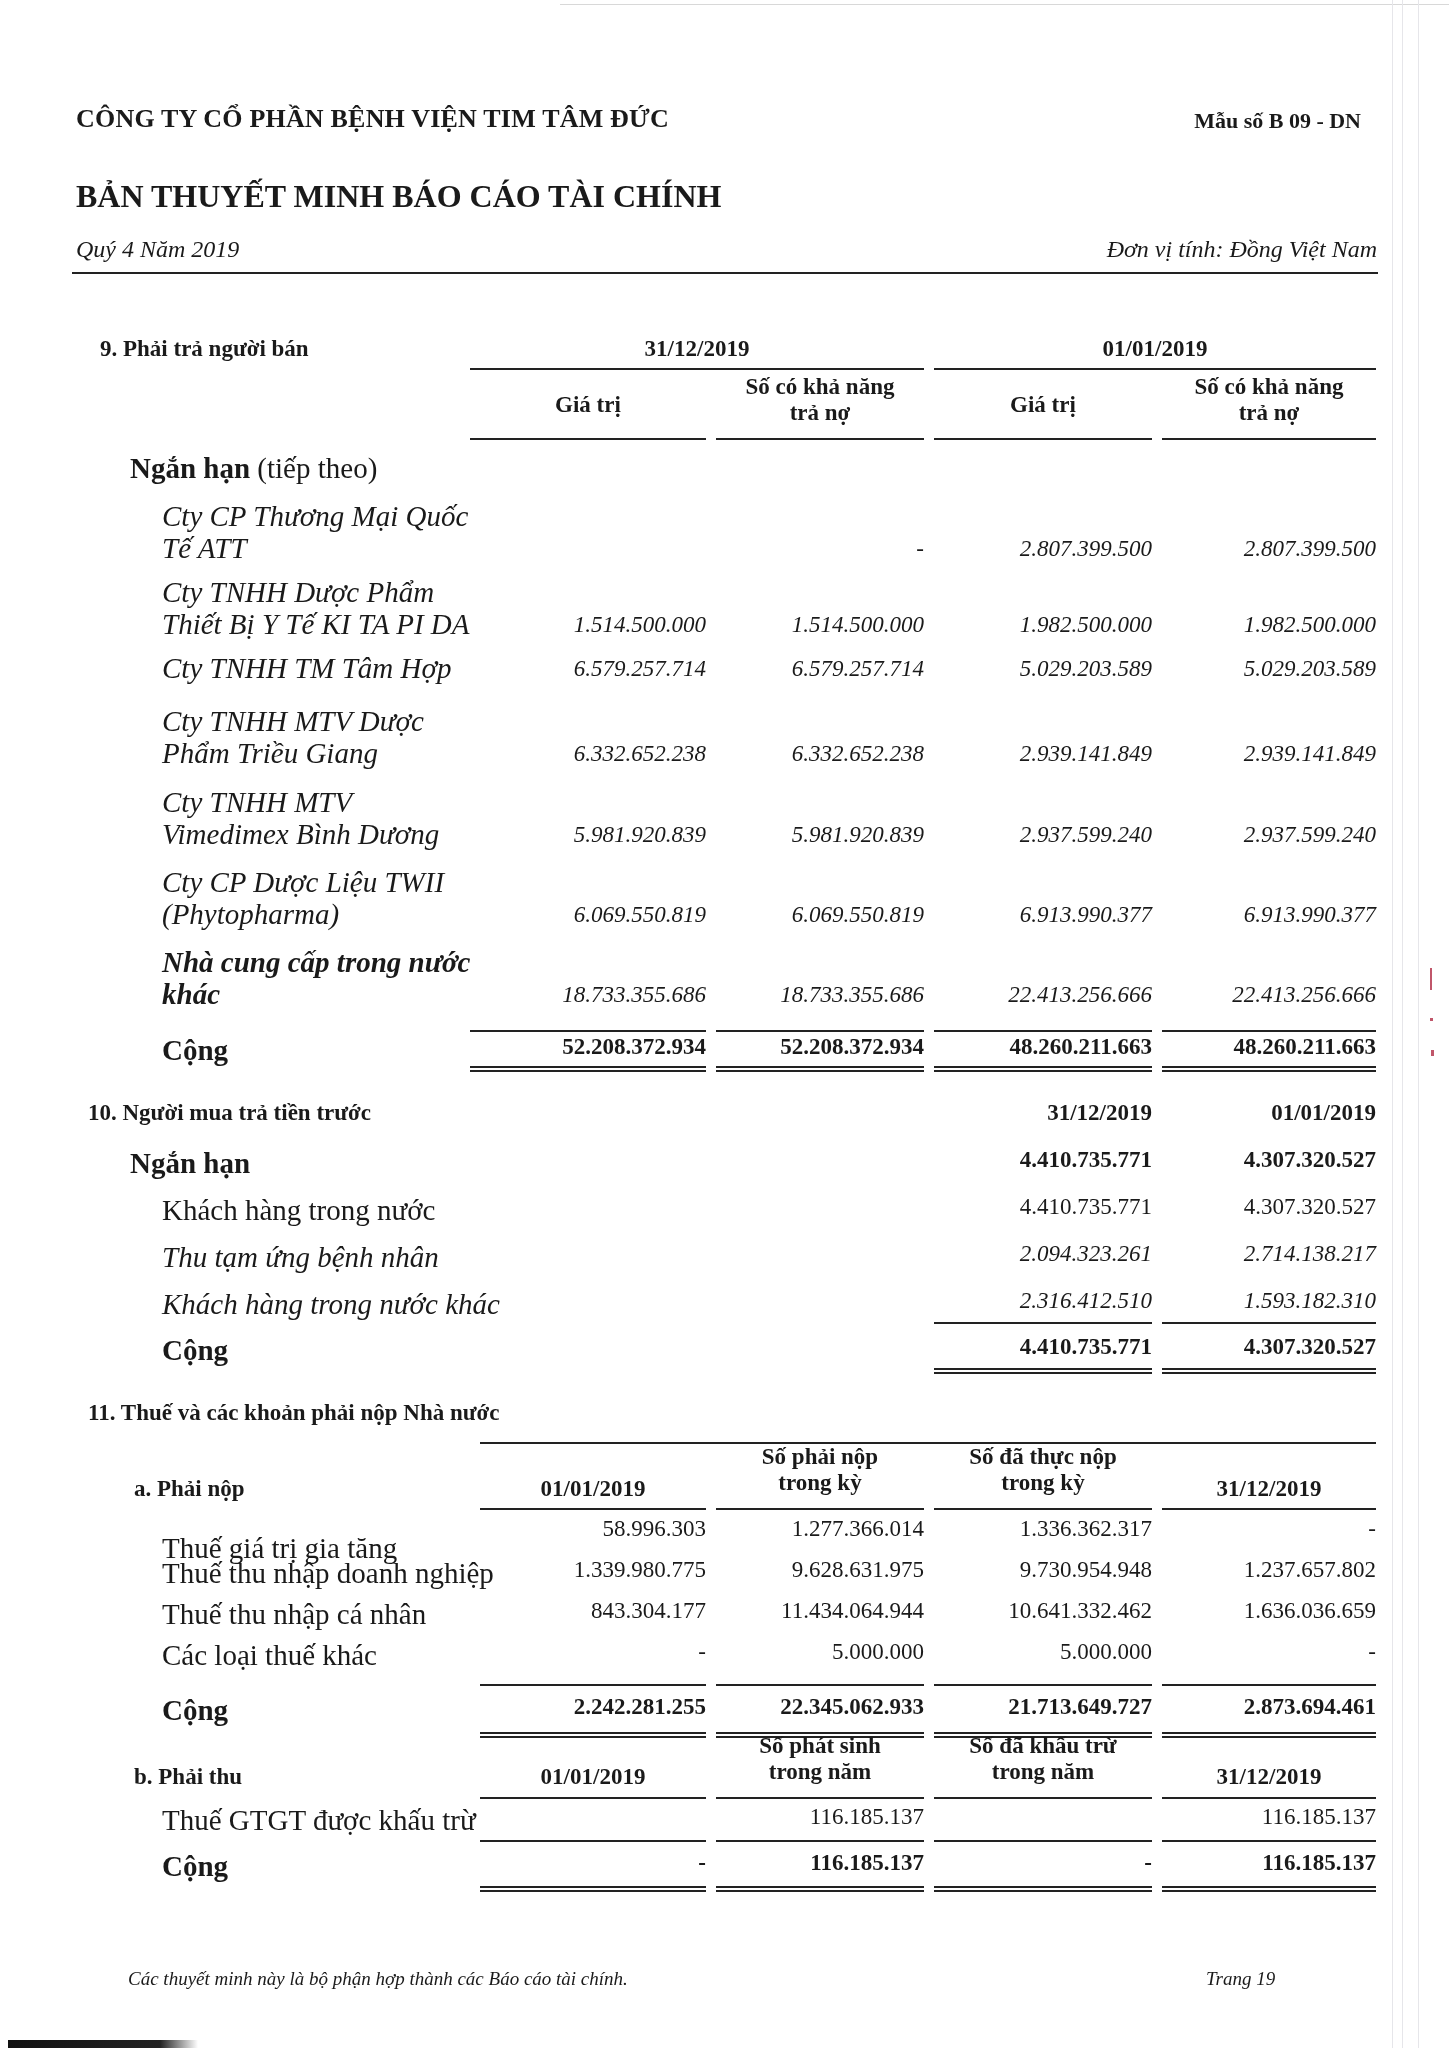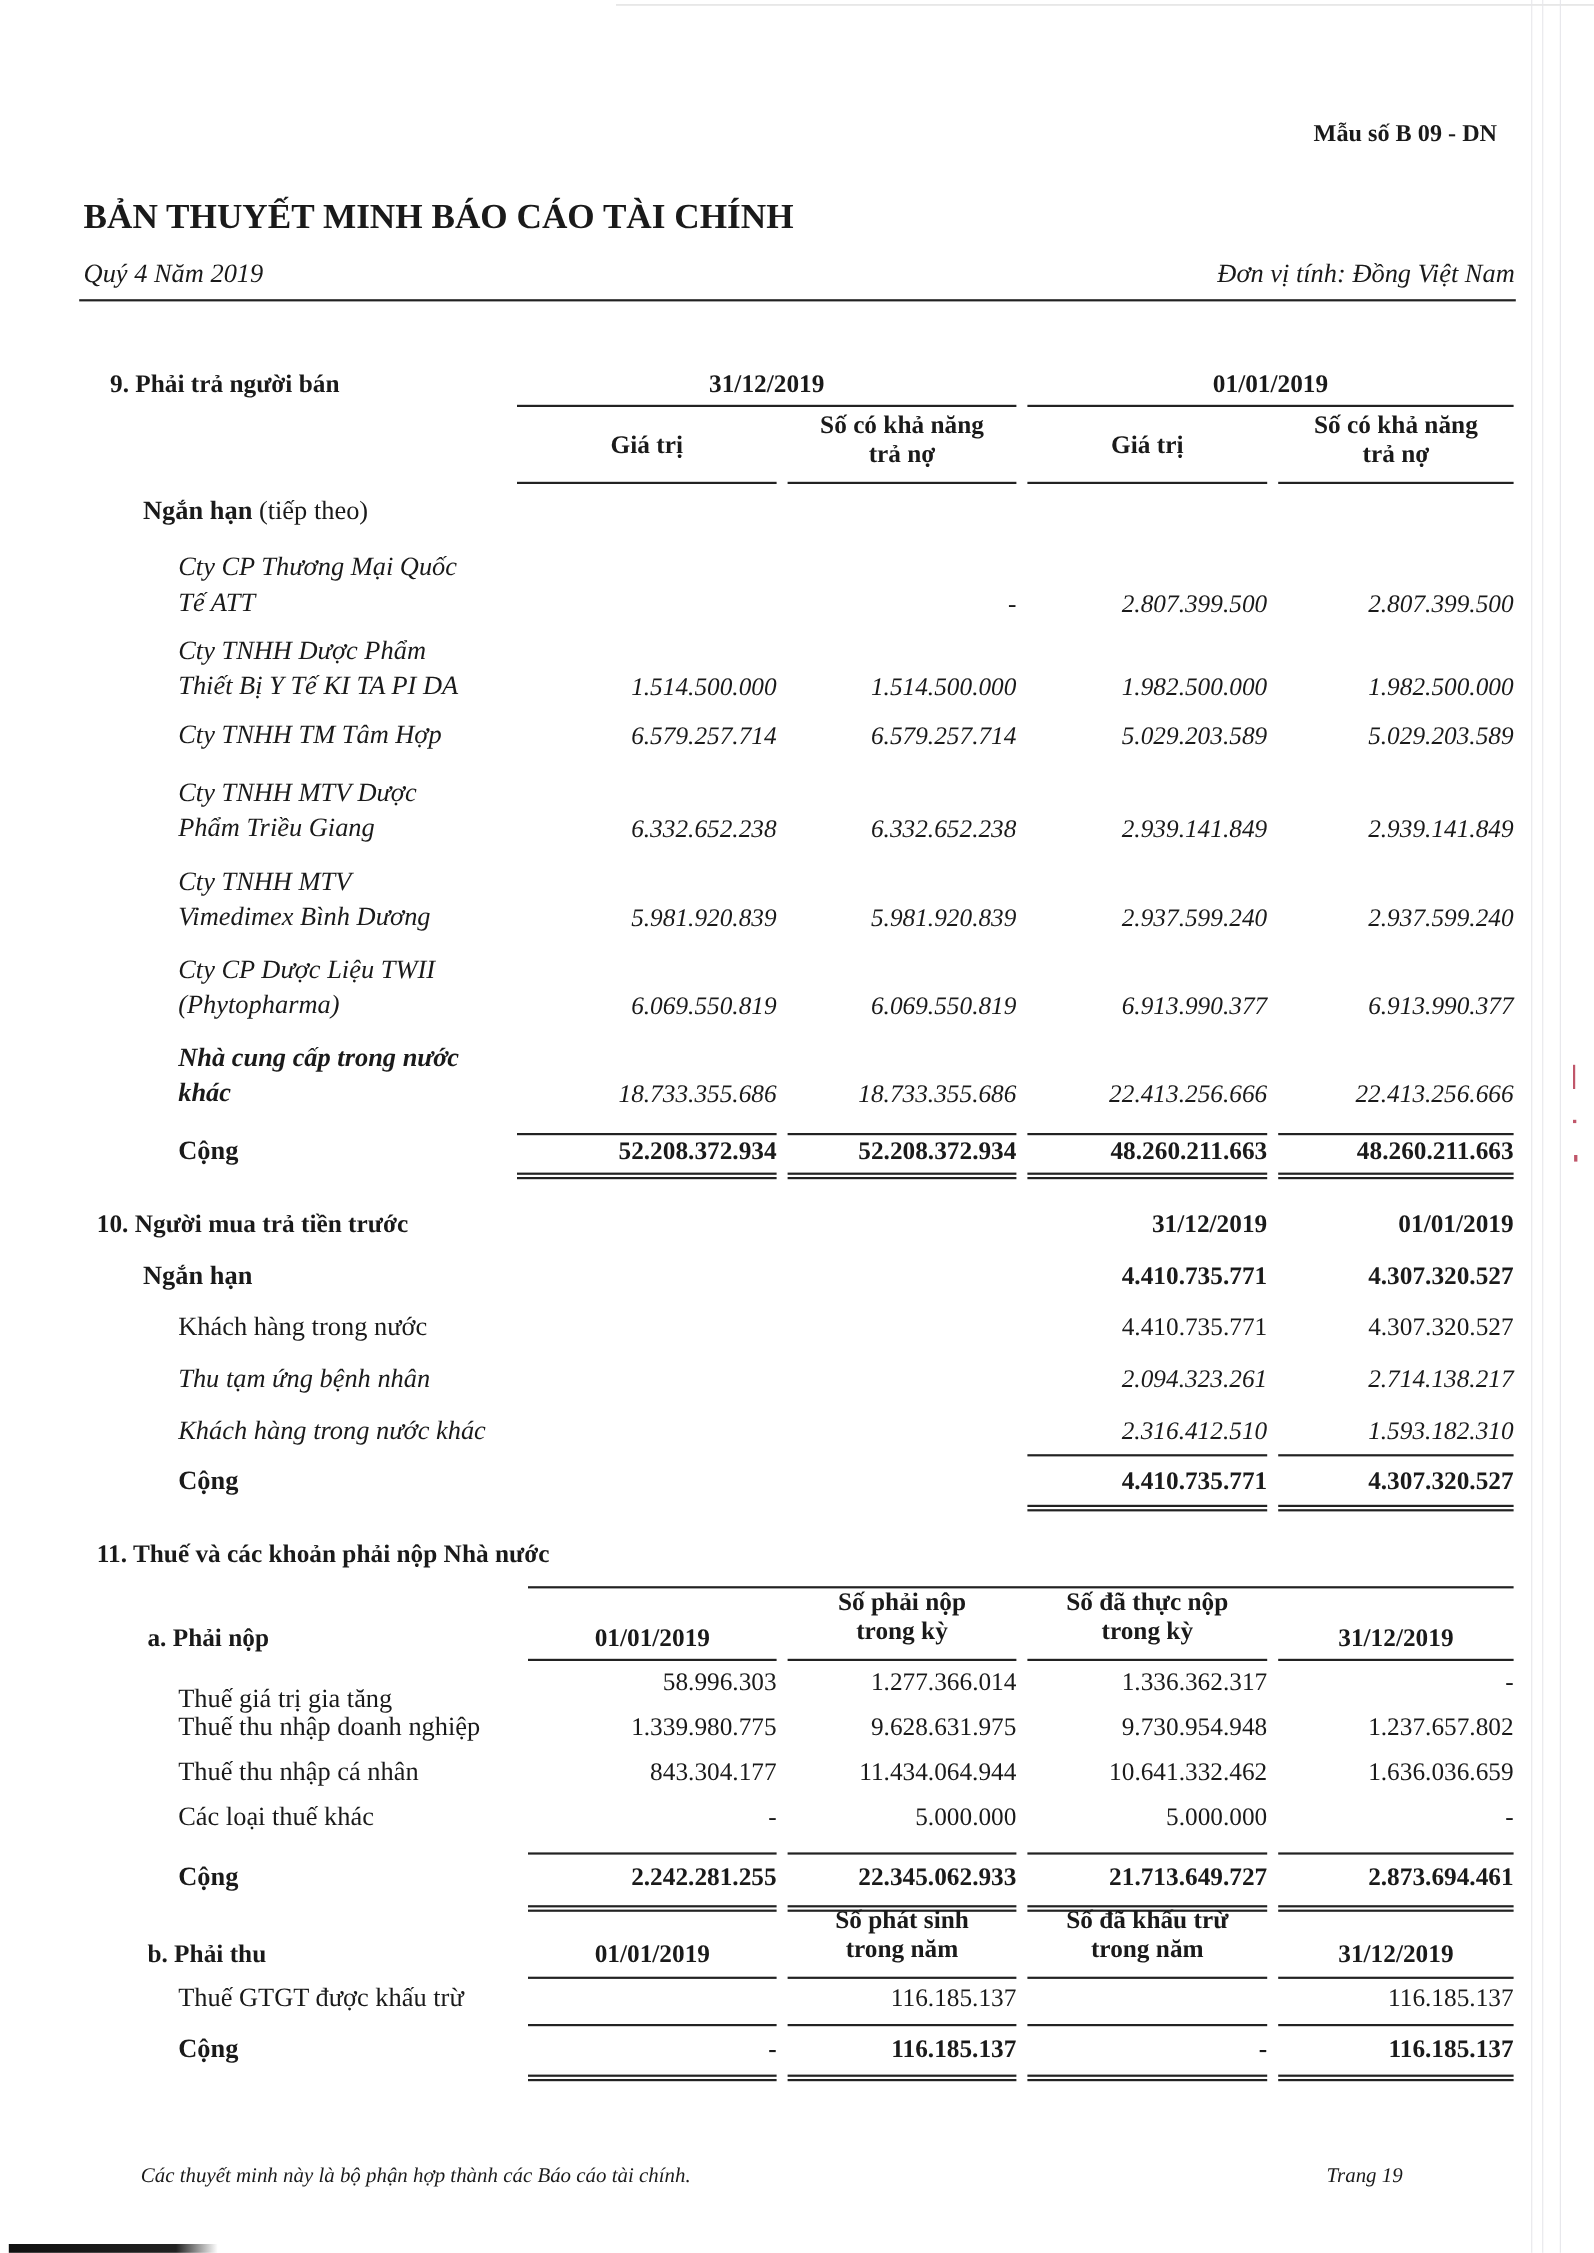--- a/index.html
+++ b/index.html
@@ -23,21 +23,21 @@
     
     .company { left: 76px; top: 104px; font-size: 26px; font-weight: bold; letter-spacing: 0.2px; }
     .form-code { right: 88px; top: 108px; font-size: 22px; font-weight: bold; }
     .doc-title { left: 76px; top: 178px; font-size: 32px; font-weight: bold; }
     .period { left: 76px; top: 236px; font-size: 24px; font-style: italic; }
     .unit { right: 72px; top: 236px; font-size: 24px; font-style: italic; }
     .header-rule { position: absolute; left: 72px; top: 272px; width: 1306px; height: 2px; background: #222; }
 
     
     .num { text-align: right; font-size: 23px; }
-    .lbl { font-size: 24px; }
+    .lbl { font-size: 29px; }
     .hdr { font-size: 23px; font-weight: bold; text-align: center; }
     .rule { position: absolute; height: 2px; background: #222; }
     .drule { position: absolute; height: 6px; border-top: 2px solid #222; border-bottom: 2px solid #222; box-sizing: border-box; }
 
     
     .c1 { left: 470px; width: 236px; }
     .c2 { left: 716px; width: 208px; }
     .c3 { left: 934px; width: 218px; }
     .c4 { left: 1162px; width: 214px; }
     
@@ -56,20 +56,21 @@
   <div class="top-rule"></div>
   <div class="scan-lines">
     <i style="left:4px"></i>
       <i style="left:14px"></i>
       <i style="left:30px"></i>
   </div>
   <div class="red-mark" style="left:1430px; top:968px; width:2px; height:22px;"></div>
   <div class="red-mark" style="left:1430px; top:1018px; width:3px; height:3px;"></div>
   <div class="red-mark" style="left:1431px; top:1050px; width:3px; height:6px;"></div>
 
+  <div class="abs company">CÔNG TY CỔ PHẦN BỆNH VIỆN TIM TÂM ĐỨC</div>
   <div class="abs form-code">Mẫu số B 09 - DN</div>
   <div class="abs doc-title">BẢN THUYẾT MINH BÁO CÁO TÀI CHÍNH</div>
   <div class="abs period">Quý 4 Năm 2019</div>
   <div class="abs unit">Đơn vị tính: Đồng Việt Nam</div>
   <div class="header-rule"></div>
 
   <div>
     <div class="abs bold" style="left:100px; top:336px; font-size:23px;">9. Phải trả người bán</div>
     <div class="abs hdr" style="left:470px; width:454px; top:336px;">31/12/2019</div>
     <div class="abs hdr" style="left:934px; width:442px; top:336px;">01/01/2019</div>

